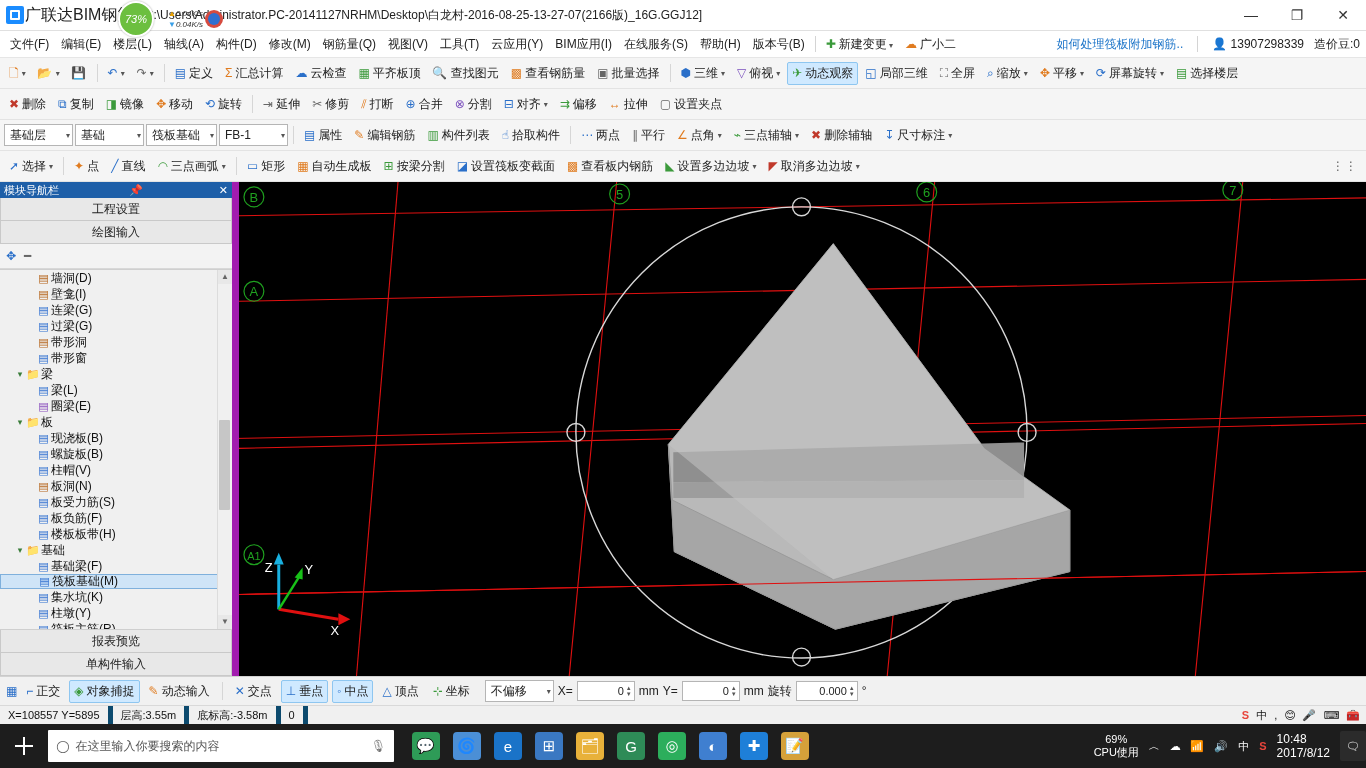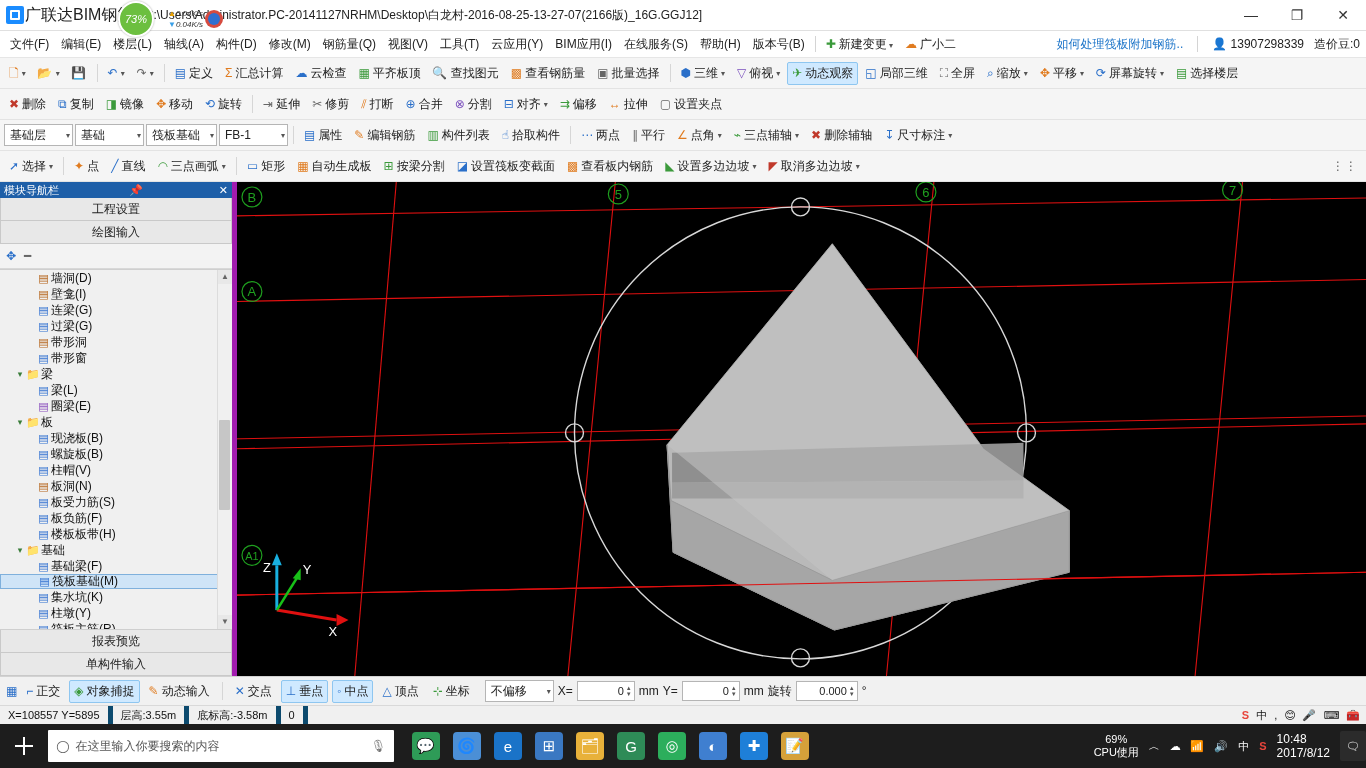--- a/index.html
+++ b/index.html
@@ -45,21 +45,21 @@
   .g-green{color:#3b9a3b;}
   .g-red{color:#c0392b;}
   .g-purple{color:#7a4fbd;}
   .g-gray{color:#666;}
   .combo{display:inline-flex;align-items:center;height:20px;border:1px solid #b5b5b5;background:#fff;padding:0 2px 0 5px;min-width:60px;justify-content:space-between;gap:6px;font-size:12px;}
   .combo .caret{margin-left:4px;}
   .tb-overflow{margin-left:auto;padding:0 8px;color:#666;letter-spacing:1px;}
 
   
   .body{flex:1;display:flex;min-height:0;}
-  .sidebar{width:232px;background:#f0f0f0;display:flex;flex-direction:column;border-right:5px solid #a21caf;}
+  .sidebar{width:232px;background:#f0f0f0;display:flex;flex-direction:column;border-right:7px solid #a21caf;}
   .sb-header{height:16px;background:#1e5fa8;color:#fff;font-size:11px;display:flex;align-items:center;padding:0 4px;}
   .sb-header .x{margin-left:auto;font-size:11px;}
   .sb-header .pin{margin-left:auto;margin-right:6px;font-size:11px;}
   .sb-btn{height:22px;background:#e8e8e8;border:1px solid #c9c9c9;border-top:none;display:flex;align-items:center;justify-content:center;font-size:12px;color:#222;}
   .sb-toolrow{height:24px;background:#f3f3f3;border-bottom:1px solid #d8d8d8;display:flex;align-items:center;padding-left:6px;gap:8px;}
   .tree{flex:1;overflow:hidden;background:#f0f0f0;position:relative;border:1px solid #cfcfcf;border-left:none;border-right:none;}
   .tree-scroll{position:absolute;left:0;top:0;right:14px;bottom:0;overflow:hidden;}
   .tree-sb{position:absolute;right:0;top:0;width:14px;bottom:0;background:#f0f0f0;border-left:1px solid #dcdcdc;}
   .tree-sb .arrow{height:14px;text-align:center;font-size:8px;color:#666;line-height:14px;background:#e8e8e8;}
   .tree-sb .thumb{position:absolute;top:150px;left:1px;width:11px;height:90px;background:#c6c6c6;border-radius:1px;}

